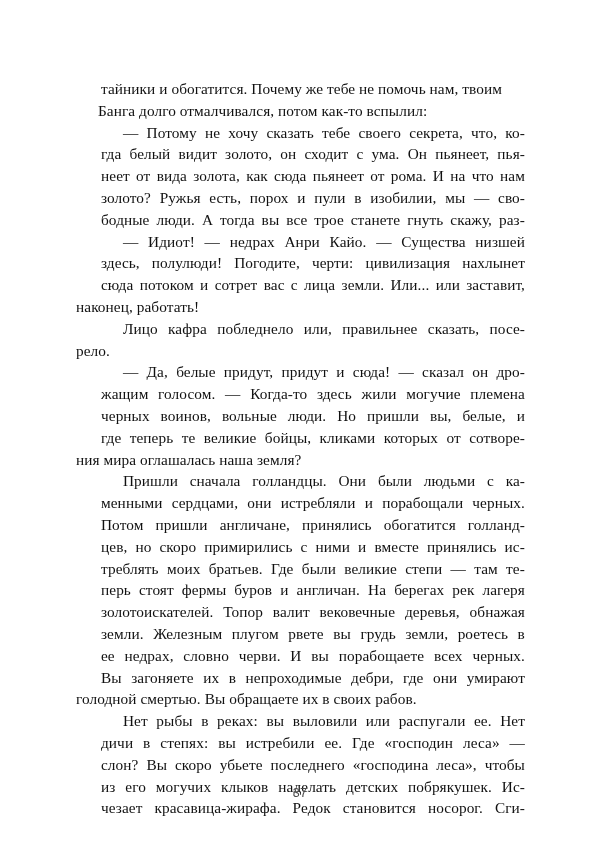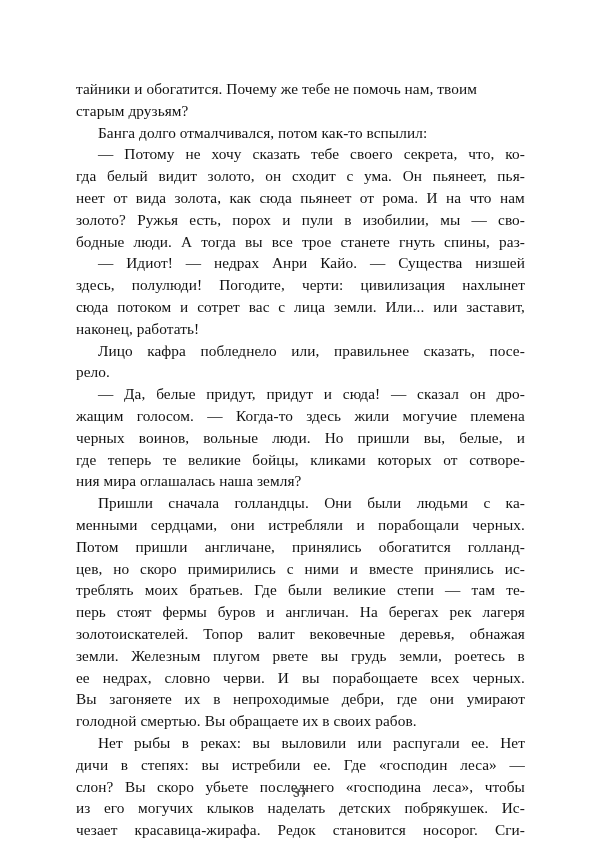--- a/index.html
+++ b/index.html
@@ -44,20 +44,21 @@
   
   .ln {
     display: block;
     white-space: pre;
   }
   
   .ln.j {
     display: flex;
     justify-content: space-between;
     white-space: normal;
+    margin-left: 25px;
   }
   .ln.j > span { white-space: pre; }
 
   
   .ind { padding-left: 22px; }
 
   
   #folio {
     position: absolute;
     top: 786px;
@@ -74,21 +75,20 @@
 <body>
 
 <div id="page">
 
   <div id="textblock">
 
     <p class="para">
       <span class="ln j">
         <span>тайники и обогатится. Почему же тебе не помочь нам, твоим</span>
       </span>
-      <span class="ln">старым друзьям?</span>
     </p>
 
     <p class="para">
       <span class="ln ind">Банга долго отмалчивался, потом как-то вспылил:</span>
     </p>
 
     <p class="para">
       <span class="ln j" style="padding-left: 22px;">
           <span>—</span>
           <span>Потому</span>
@@ -145,21 +145,21 @@
       <span class="ln j">
           <span>бодные</span>
           <span>люди.</span>
           <span>А</span>
           <span>тогда</span>
           <span>вы</span>
           <span>все</span>
           <span>трое</span>
           <span>станете</span>
           <span>гнуть</span>
-          <span>спины,</span>
+          <span>скажу,</span>
           <span>раз-</span>
         </span>
     </p>
 
     <p class="para">
       <span class="ln j" style="padding-left: 22px;">
           <span>—</span>
           <span>Идиот!</span>
           <span>—</span>
           <span>недрах</span>

